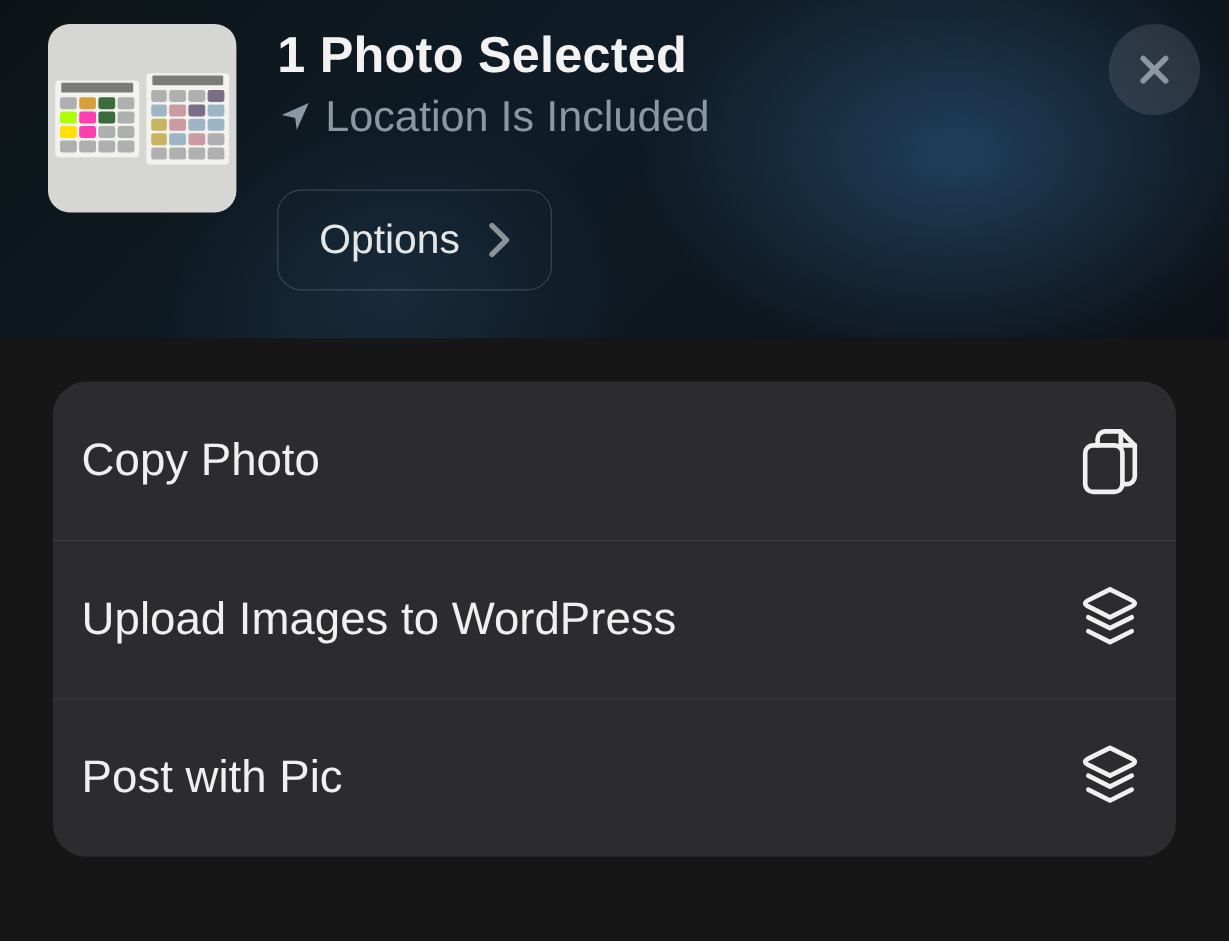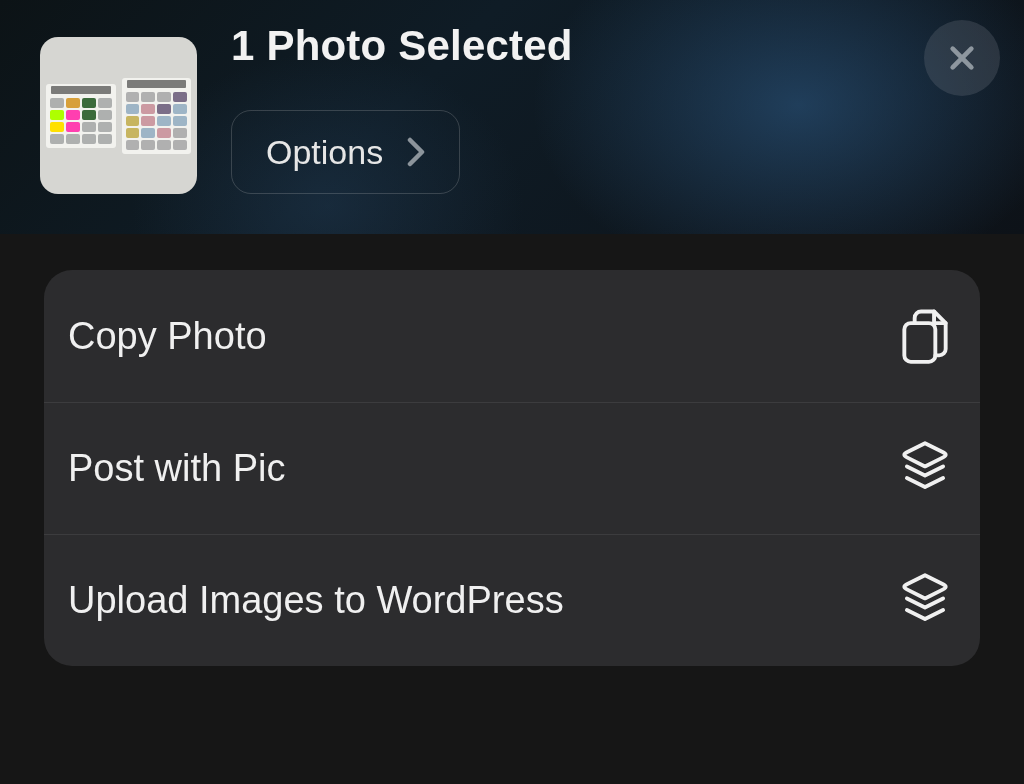--- a/index.html
+++ b/index.html
@@ -17,21 +17,20 @@
   }
   .header {
     position: relative;
     padding: 20px 63px 40px 40px;
     display: flex;
     gap: 34px;
     background:
       radial-gradient(ellipse 380px 260px at 78% 45%, rgba(54,110,164,0.45), rgba(54,110,164,0) 70%),
       radial-gradient(ellipse 280px 220px at 32% 88%, rgba(40,70,100,0.35), rgba(40,70,100,0) 70%),
       linear-gradient(135deg, #0c1316 0%, #0f1c26 40%, #0d1218 100%);
-    align-items: flex-end;
   }
   .thumb {
     width: 157px; height: 157px; flex: 0 0 157px;
     border-radius: 18px;
     overflow: hidden;
     background: #d6d6d2;
     display: flex; align-items: center; justify-content: center;
     gap: 6px;
     padding: 6px;
   }
@@ -166,20 +165,26 @@
           <div class="dot d16"></div>
         <div class="dot d17"></div>
           <div class="dot d18"></div>
           <div class="dot d19"></div>
           <div class="dot d20"></div>
       </div>
     </div>
 
     <div class="header-text">
       <div class="title">1 Photo Selected</div>
+      <div class="subtitle-row">
+        <svg class="loc-icon" viewBox="0 0 24 24" fill="currentColor">
+            <path d="M3 11 L21 3 L13 21 L12 13 L3 11 Z"></path>
+          </svg>
+        <span>Location Is Included</span>
+      </div>
       <div class="options-row">
         <div class="options-btn">
           <span>Options</span>
           <svg class="chev" viewBox="0 0 12 20" fill="none" stroke="#8c949b" stroke-width="3" stroke-linecap="round" stroke-linejoin="round">
               <polyline points="2,2 10,10 2,18"></polyline>
             </svg>
         </div>
       </div>
     </div>
 
@@ -199,37 +204,37 @@
         <span class="action-icon">
           <svg viewBox="0 0 48 48" fill="none" stroke="currentColor" stroke-width="3" stroke-linejoin="round" stroke-linecap="round">
             <rect x="8" y="14" width="24" height="30" rx="5"></rect>
             <path d="M16 14 V10 a5 5 0 0 1 5 -5 h10 l9 9 v20 a5 5 0 0 1 -5 5 h-3"></path>
             <path d="M31 5 v9 h9"></path>
           </svg>
         </span>
       </div>
 
       <div class="action-item">
+        <span>Upload Images to WordPress</span>
+        <span class="action-icon">
+          <svg viewBox="0 0 48 48" fill="none" stroke="currentColor" stroke-width="3" stroke-linejoin="round" stroke-linecap="round">
+            <path d="M24 4 L38 11 Q42 13 38 15 L24 22 L10 15 Q6 13 10 11 Z"></path>
+            <path d="M10 22 L24 29 L38 22"></path>
+            <path d="M10 31 L24 38 L38 31"></path>
+          </svg>
+        </span>
+      </div>
+
+      <div class="action-item">
         <span>Post with Pic</span>
         <span class="action-icon">
           <svg viewBox="0 0 48 48" fill="none" stroke="currentColor" stroke-width="3" stroke-linejoin="round" stroke-linecap="round">
             <path d="M24 4 L38 11 Q42 13 38 15 L24 22 L10 15 Q6 13 10 11 Z"></path>
             <path d="M10 22 L24 29 L38 22"></path>
             <path d="M10 31 L24 38 L38 31"></path>
           </svg>
         </span>
       </div>
 
-      <div class="action-item">
-        <span>Upload Images to WordPress</span>
-        <span class="action-icon">
-          <svg viewBox="0 0 48 48" fill="none" stroke="currentColor" stroke-width="3" stroke-linejoin="round" stroke-linecap="round">
-            <path d="M24 4 L38 11 Q42 13 38 15 L24 22 L10 15 Q6 13 10 11 Z"></path>
-            <path d="M10 22 L24 29 L38 22"></path>
-            <path d="M10 31 L24 38 L38 31"></path>
-          </svg>
-        </span>
-      </div>
-
     </div>
   </div>
 
 </div>
 
 </body></html>

